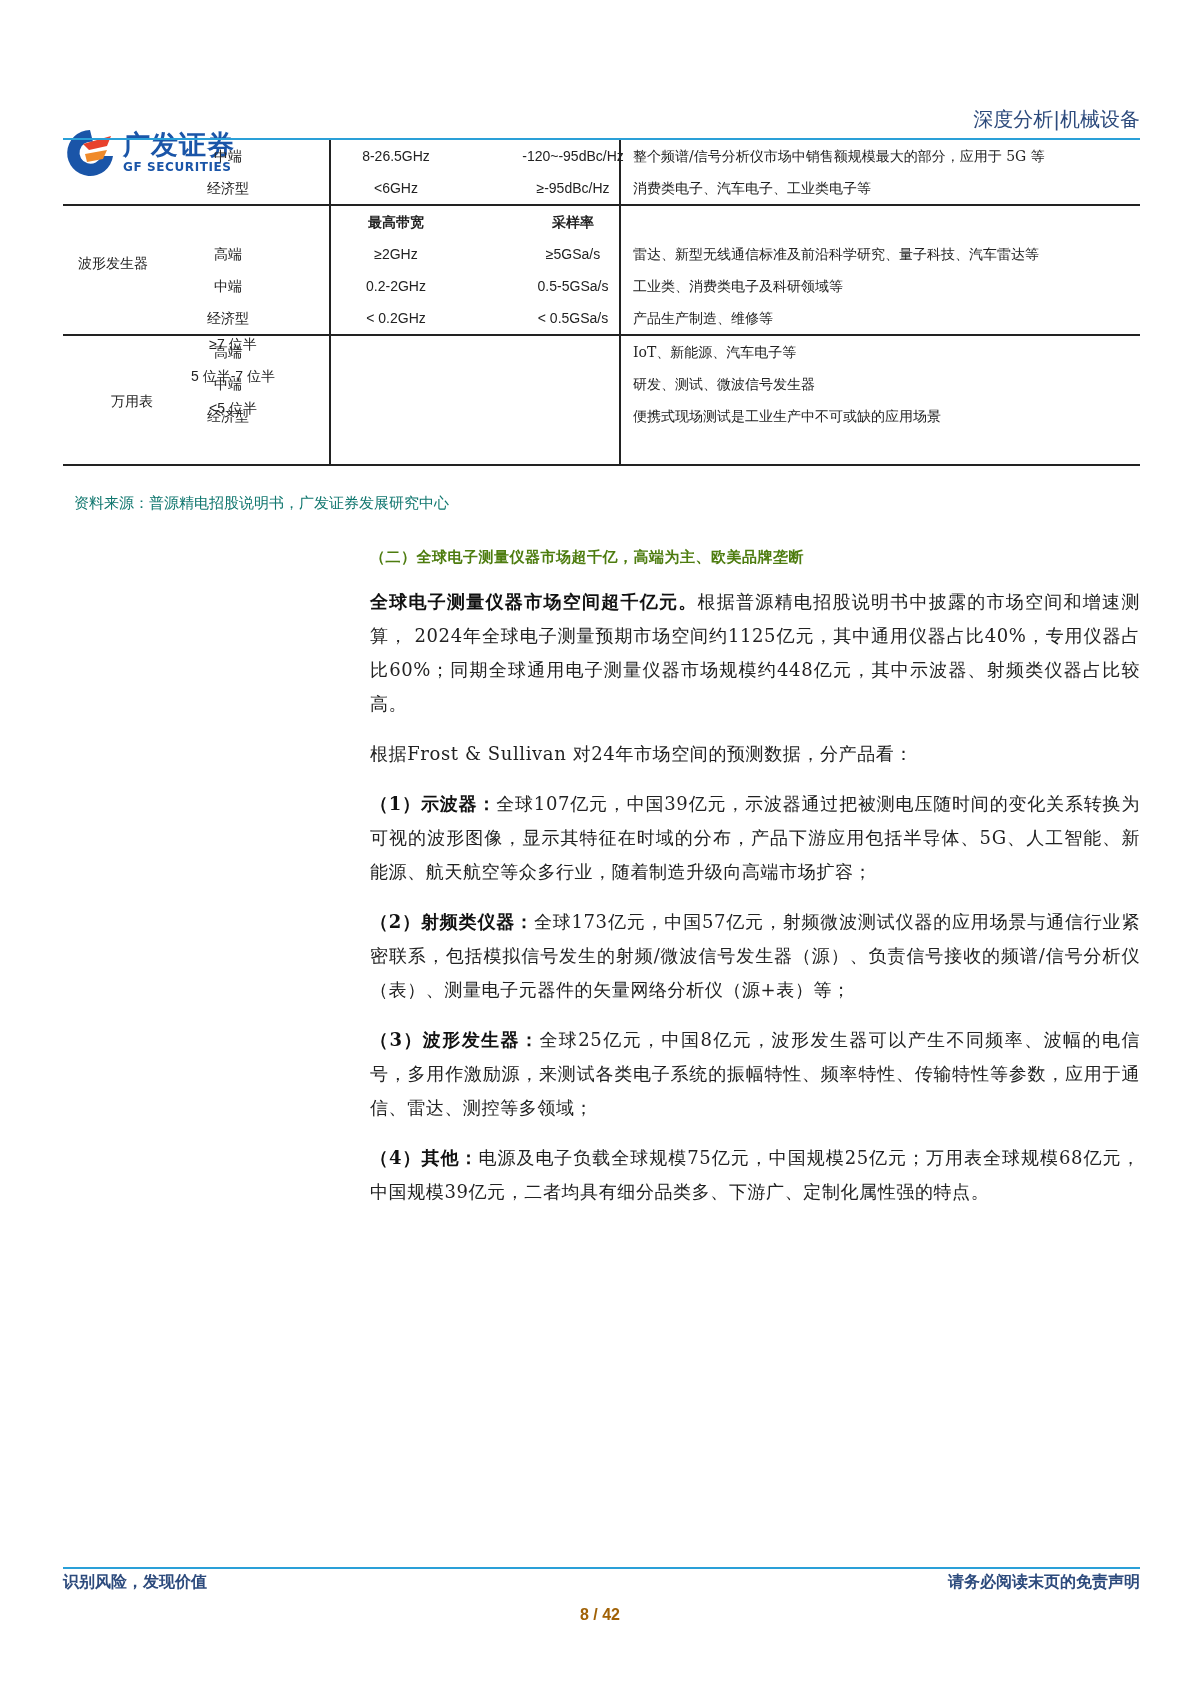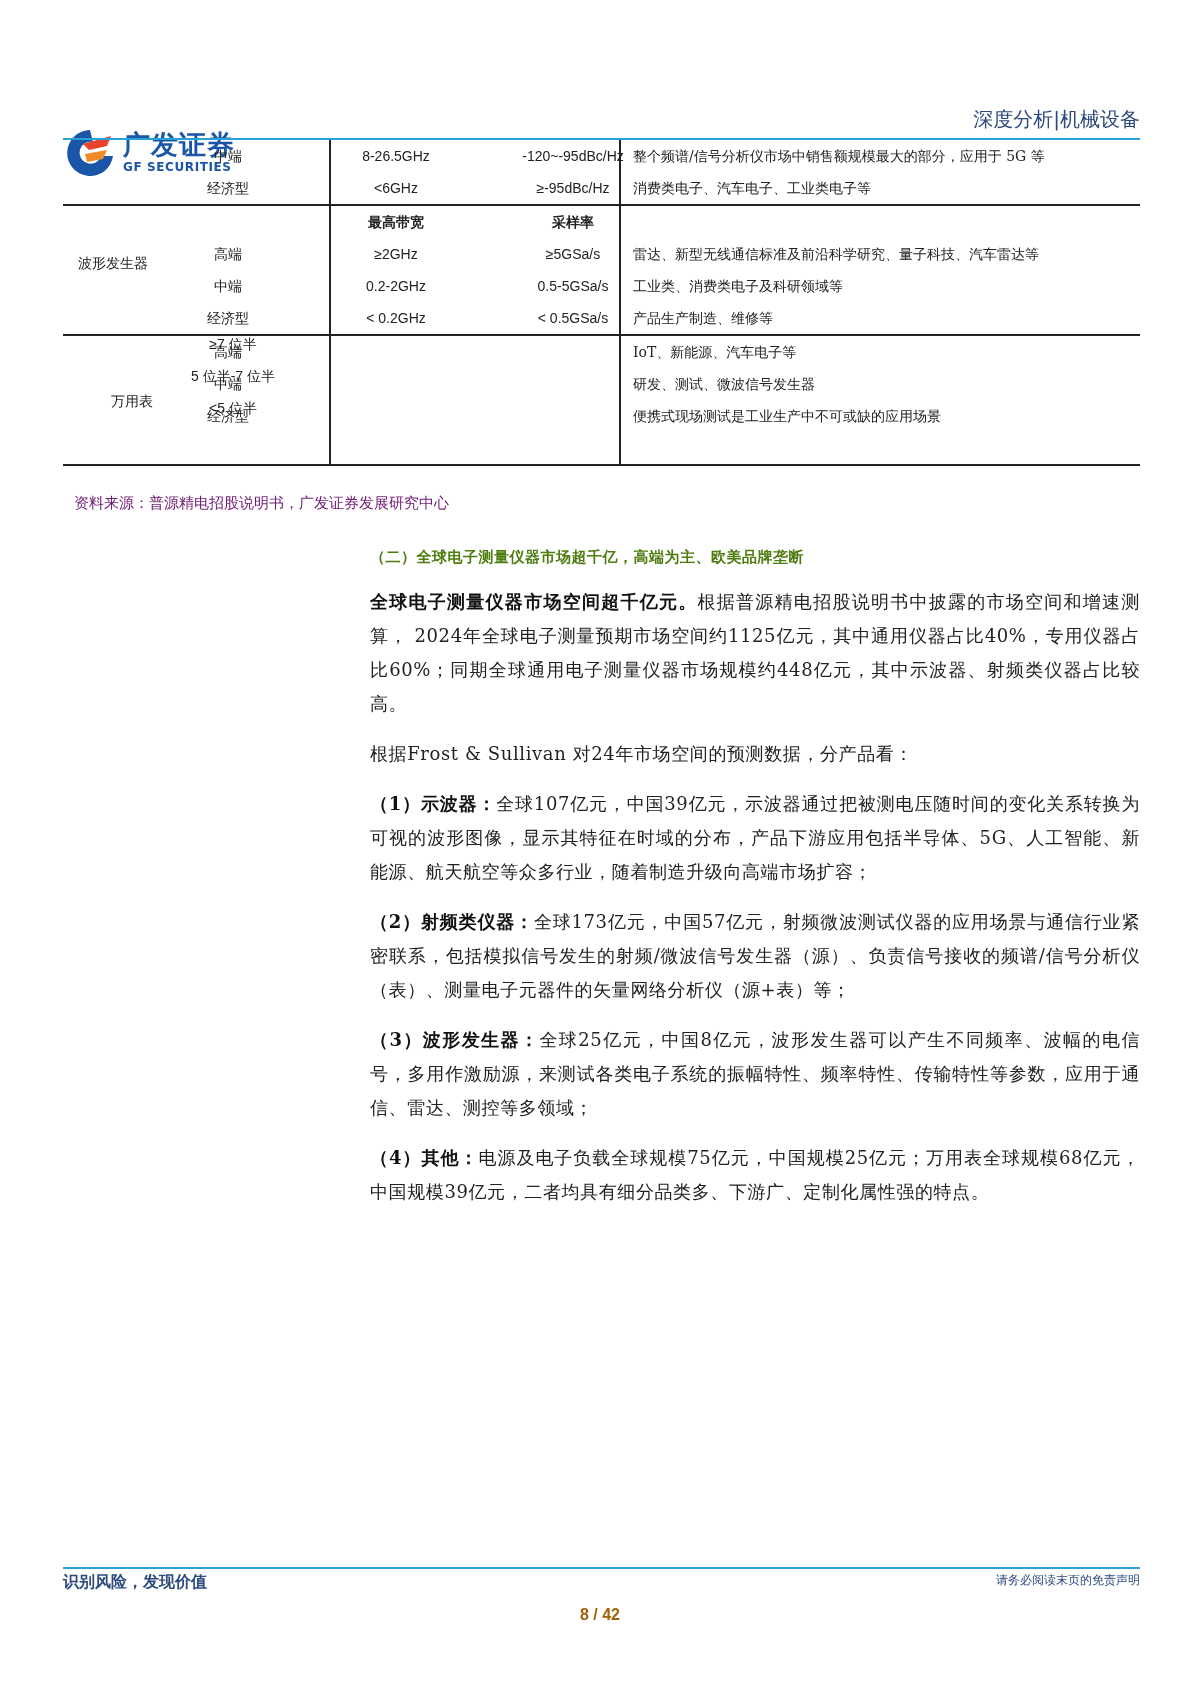--- a/index.html
+++ b/index.html
@@ -25,32 +25,32 @@
   .c3 { left: 268px; width: 130px; text-align: center; font-family: "Liberation Sans", sans-serif; }
   .c4 { left: 410px; width: 200px; text-align: center; font-family: "Liberation Sans", sans-serif; }
   .c5 { left: 570px; width: 500px; text-align: left; padding-left: 0; }
   .c34 { left: 268px; width: 340px; text-align: center; font-family: "Liberation Sans", sans-serif; }
   .vline { position: absolute; top: 0; bottom: 0; width: 2px; background: #222; }
   .vl1 { left: 266px; }
   .vl2 { left: 556px; }
   .group-label { position: absolute; left: 0; width: 90px; text-align: right; line-height: 22px; }
   .bold-hd { font-weight: bold; font-family: "DejaVu Serif", serif; }
 
-  .source { position: absolute; left: 74px; top: 494px; font-size: 15px; color: #701a75; }
+  .source { position: absolute; left: 74px; top: 494px; font-size: 15px; color: #0f766e; }
 
   
   .content { position: absolute; left: 370px; top: 548px; width: 770px; }
   .h2 { font-family: "DejaVu Serif", serif; font-weight: bold; font-size: 15px; color: #4d7c0f; margin: 0 0 18px 0; letter-spacing: 0.5px; }
   .para { font-size: 18px; line-height: 34px; margin: 0 0 16px 0; text-align: justify; color: #222; letter-spacing: 0.6px; }
   .para b { color: #111; }
 
   
   .footer-line { position: absolute; left: 63px; top: 1567px; width: 1077px; height: 2px; background: #2aa0d8; }
   .footer-left { position: absolute; left: 63px; top: 1572px; font-family: "DejaVu Sans", sans-serif; font-size: 16px; font-weight: bold; color: #2c4a7c; }
-  .footer-right { position: absolute; right: 60px; top: 1572px; font-family: "DejaVu Sans", sans-serif; font-size: 12px; font-weight: normal; color: #2c4a7c; }
+  .footer-right { position: absolute; right: 60px; top: 1572px; font-family: "DejaVu Sans", sans-serif; font-size: 16px; font-weight: bold; color: #2c4a7c; }
   .page-num { position: absolute; left: 0; width: 1200px; top: 1606px; text-align: center; font-family: "Liberation Sans", sans-serif; font-weight: bold; font-size: 16px; color: #a16207; }
 </style>
 </head>
 <body>
 
 <div class="header">
   <div class="logo">
     <div class="logo-mark">
       <svg width="54" height="54" viewBox="0 0 54 54">
         <path d="M27 4 A23 23 0 1 0 50 30 L38 30 A11 11 0 1 1 30 16 Z" fill="#1a55a8"></path>

